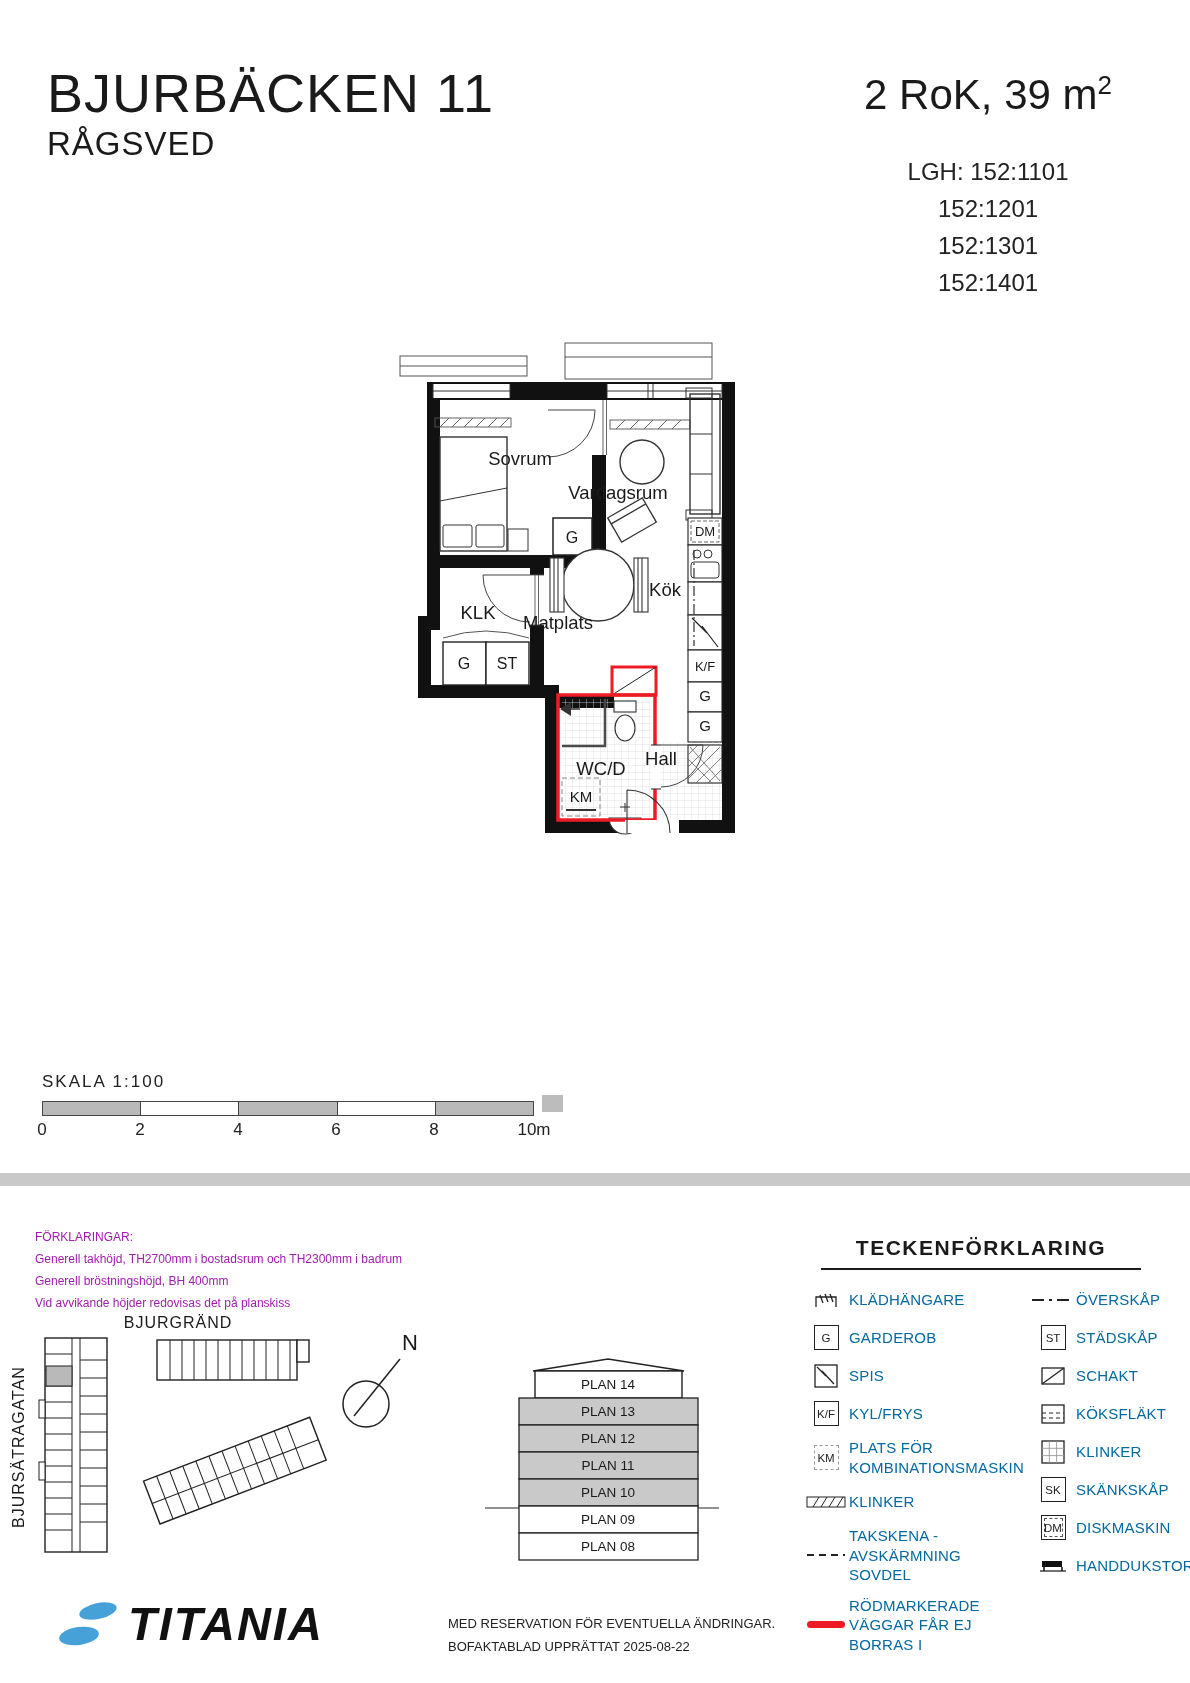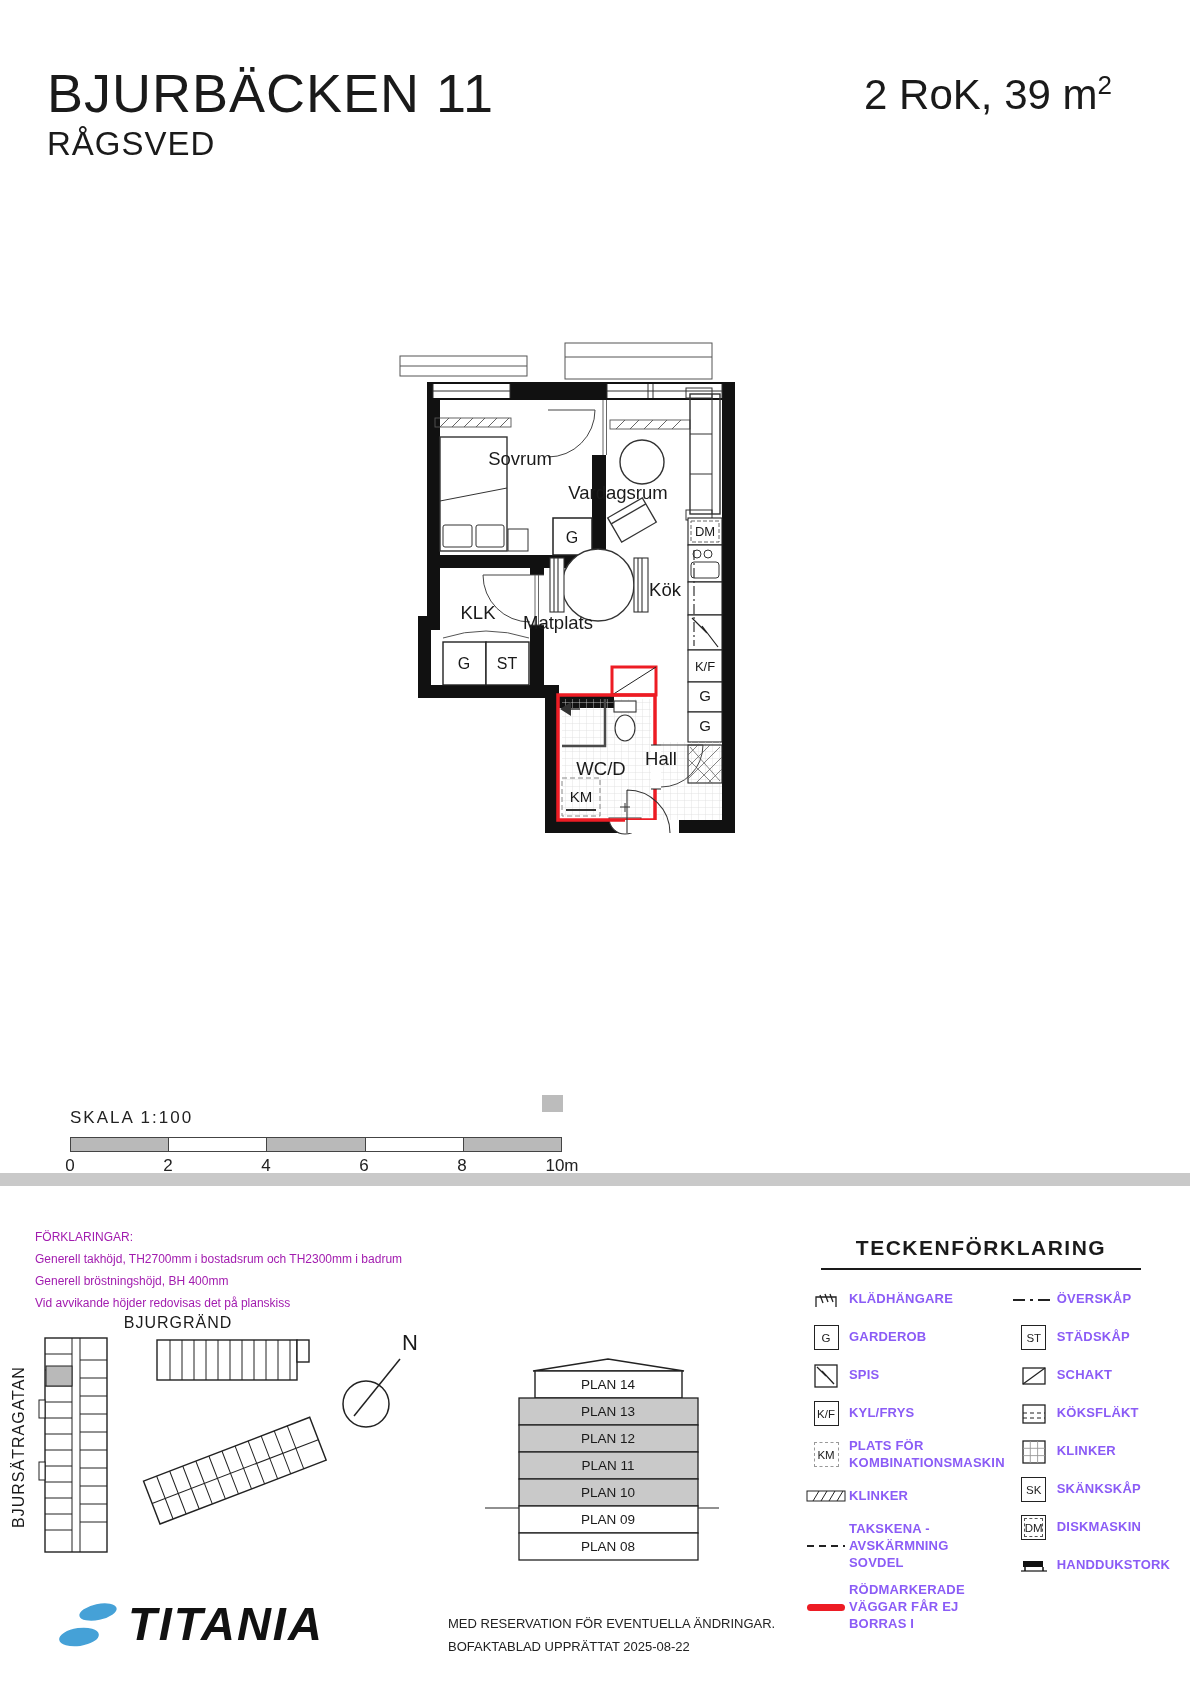--- a/index.html
+++ b/index.html
@@ -15,21 +15,21 @@
   .title-block{left:47px;top:64px;}
   .page-title{font-size:54px;font-weight:300;letter-spacing:1px;margin:0;line-height:1.1;}
   .page-subtitle{font-size:33px;font-weight:300;margin-top:2px;letter-spacing:1px;}
   .apt-block{right:78px;top:70px;text-align:center;}
   .apt-size{font-size:42px;font-weight:300;}
   .apt-size sup{font-size:26px;}
   .lgh{margin-top:34px;font-size:24px;font-weight:300;color:#222;}
   .lgh-line{line-height:37px;}
 
   
-  .scale-wrap{left:42px;top:1108px;width:492px;margin-left:28px;}
+  .scale-wrap{left:42px;top:1072px;width:492px;}
   .scale-label{font-size:17px;color:#222;letter-spacing:2px;}
   .scale-bar{display:flex;border:1px solid #444;height:13px;margin-top:9px;}
   .seg{width:98px;height:13px;border-right:1px solid #444;}
   .seg:last-child{border-right:none;}
   .seg.g{background:#b9b9b9;} .seg.w{background:#fff;}
   .scale-ticks{position:relative;height:22px;margin-top:4px;font-size:17px;color:#222;}
   .scale-ticks span{position:absolute;transform:translateX(-50%);}
 
   .artifact{left:542px;top:1095px;width:21px;height:17px;background:#bcbcbc;}
   .divider-band{left:0;top:1173px;width:1190px;height:13px;background:#c9c9c9;}
@@ -38,44 +38,50 @@
   .notes{left:35px;top:1226px;font-size:12px;line-height:22px;color:#a21caf;}
 
   
   .legend{left:803px;top:1236px;width:356px;}
   .legend-title{text-align:center;font-size:21px;letter-spacing:1.5px;font-weight:700;}
   .legend-hr{border:none;border-top:2px solid #1a1a1a;margin:8px 18px 16px 18px;}
   .legend-cols{display:flex;gap:6px;}
   .lcol{flex:1;}
   .lrow{display:flex;align-items:center;margin-bottom:11px;min-height:27px;}
   .sym{flex:0 0 46px;display:flex;justify-content:center;align-items:center;}
-  .llabel{font-size:13px;color:#8b5cf6;letter-spacing:.2px;line-height:1.3;font-weight:bold;}
+  .llabel{font-size:15px;color:#0369a1;letter-spacing:.2px;line-height:1.3;}
   .llabel span{display:block;}
   .symbox{width:25px;height:25px;border:1.5px solid #222;display:flex;align-items:center;
           justify-content:center;font-size:11.5px;color:#222;position:relative;box-sizing:border-box;}
   .symbox.dashed{border:1.5px dashed #999;}
   .inner-dash{position:absolute;inset:2px;border:1px dashed #555;}
   .symbox .glyph{position:relative;z-index:1;}
   .redline{width:38px;height:7px;background:#ed1c24;border-radius:4px;}
 
   
-  .footer-logo{left:56px;top:1596px;display:flex;align-items:flex-end;}
+  .footer-logo{left:56px;top:1596px;display:flex;align-items:center;}
   .brand{font-size:47px;font-weight:bold;font-style:italic;letter-spacing:2px;color:#111;margin-left:6px;}
   .footer-text{left:448px;top:1612px;font-size:13px;line-height:23px;color:#222;}
 </style>
 </head>
 <body>
 
 <div class="abs title-block">
   <h1 class="page-title">BJURBÄCKEN 11</h1>
   <div class="page-subtitle">RÅGSVED</div>
 </div>
 
 <div class="abs apt-block">
   <div class="apt-size"><span>2 RoK, 39 m</span><sup>2</sup></div>
+  <div class="lgh">
+    <div class="lgh-line"><span>LGH:</span> <span>152:1101</span></div>
+    <div class="lgh-line">152:1201</div>
+    <div class="lgh-line">152:1301</div>
+    <div class="lgh-line">152:1401</div>
+  </div>
 </div>
 
 <svg class="abs" style="left:390px;top:338px" width="350" height="512" viewBox="0 0 350 512">
   <defs>
     <pattern id="tile" width="7" height="7" patternUnits="userSpaceOnUse">
       <path d="M7 0H0V7" fill="none" stroke="#dcdcdc" stroke-width="0.8"></path>
     </pattern>
   </defs>
 
   <g stroke="#555" stroke-width="1" fill="none">

